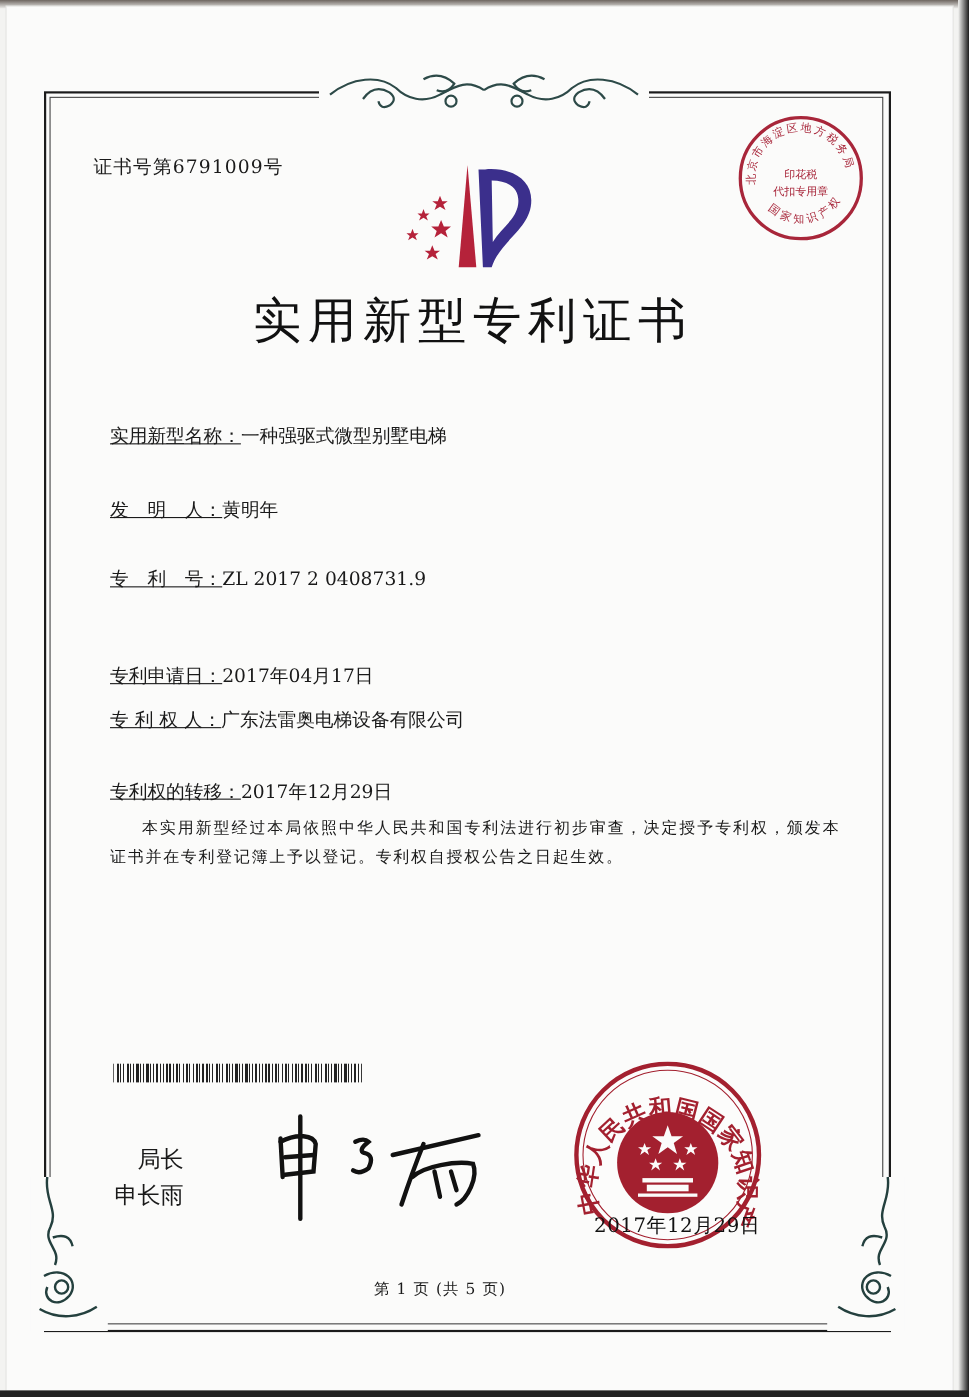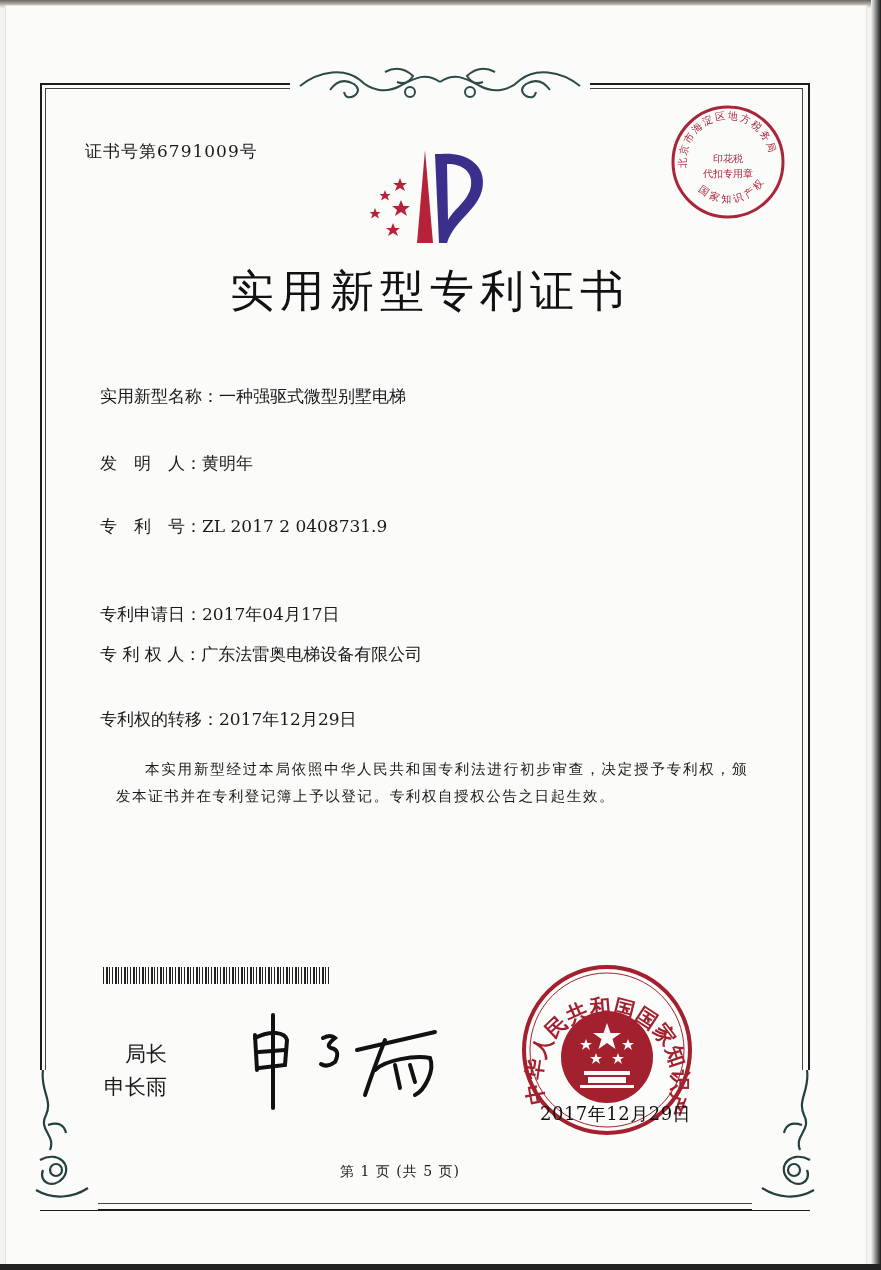--- a/index.html
+++ b/index.html
@@ -44,29 +44,29 @@
   }
   .logo { position:absolute; left:355px; top:148px; width:140px; height:100px; }
 
   .title {
     position:absolute; left:230px; top:262px; width:400px; 
     font-family:"DejaVu Sans","Liberation Sans",sans-serif;
     font-size:44px; letter-spacing:6px; font-weight:500; color:#111;
   }
 
   .field { position:absolute; left:100px; font-size:17px; white-space:nowrap; }
-  .field .lbl { display:inline-block; }
+  .field .lbl { display:inline-block;text-decoration:underline; }
   .f1 { top:385px; } .f2 { top:452px; } .f3 { top:515px; }
   .f4 { top:578px;margin-top:25px; } .f5 { top:643px; } .f6 { top:708px; }
 
   .body-text {
     position:absolute; left:100px; top:740px; width:664px;
     font-size:14.5px; line-height:26.5px; letter-spacing:1.6px; text-align:justify;
   }
-  .body-text p { margin:16px; text-indent:2em; }
+  .body-text p { margin:0; text-indent:2em; }
 
   .barcode {
     position:absolute; left:103px; top:967px; width:226px; height:17px;
     background:repeating-linear-gradient(90deg,#222 0 1px,transparent 1px 3px,#222 3px 5px,transparent 5px 6px,#222 6px 7px,transparent 7px 9px);
   }
   .director {
     position:absolute; left:104px; top:1038px;
     font-family:"DejaVu Sans","Liberation Sans",sans-serif; font-size:21px; line-height:33px;text-align:right;
   }
   .signature { position:absolute; left:245px; top:1010px; width:200px; height:100px; }

